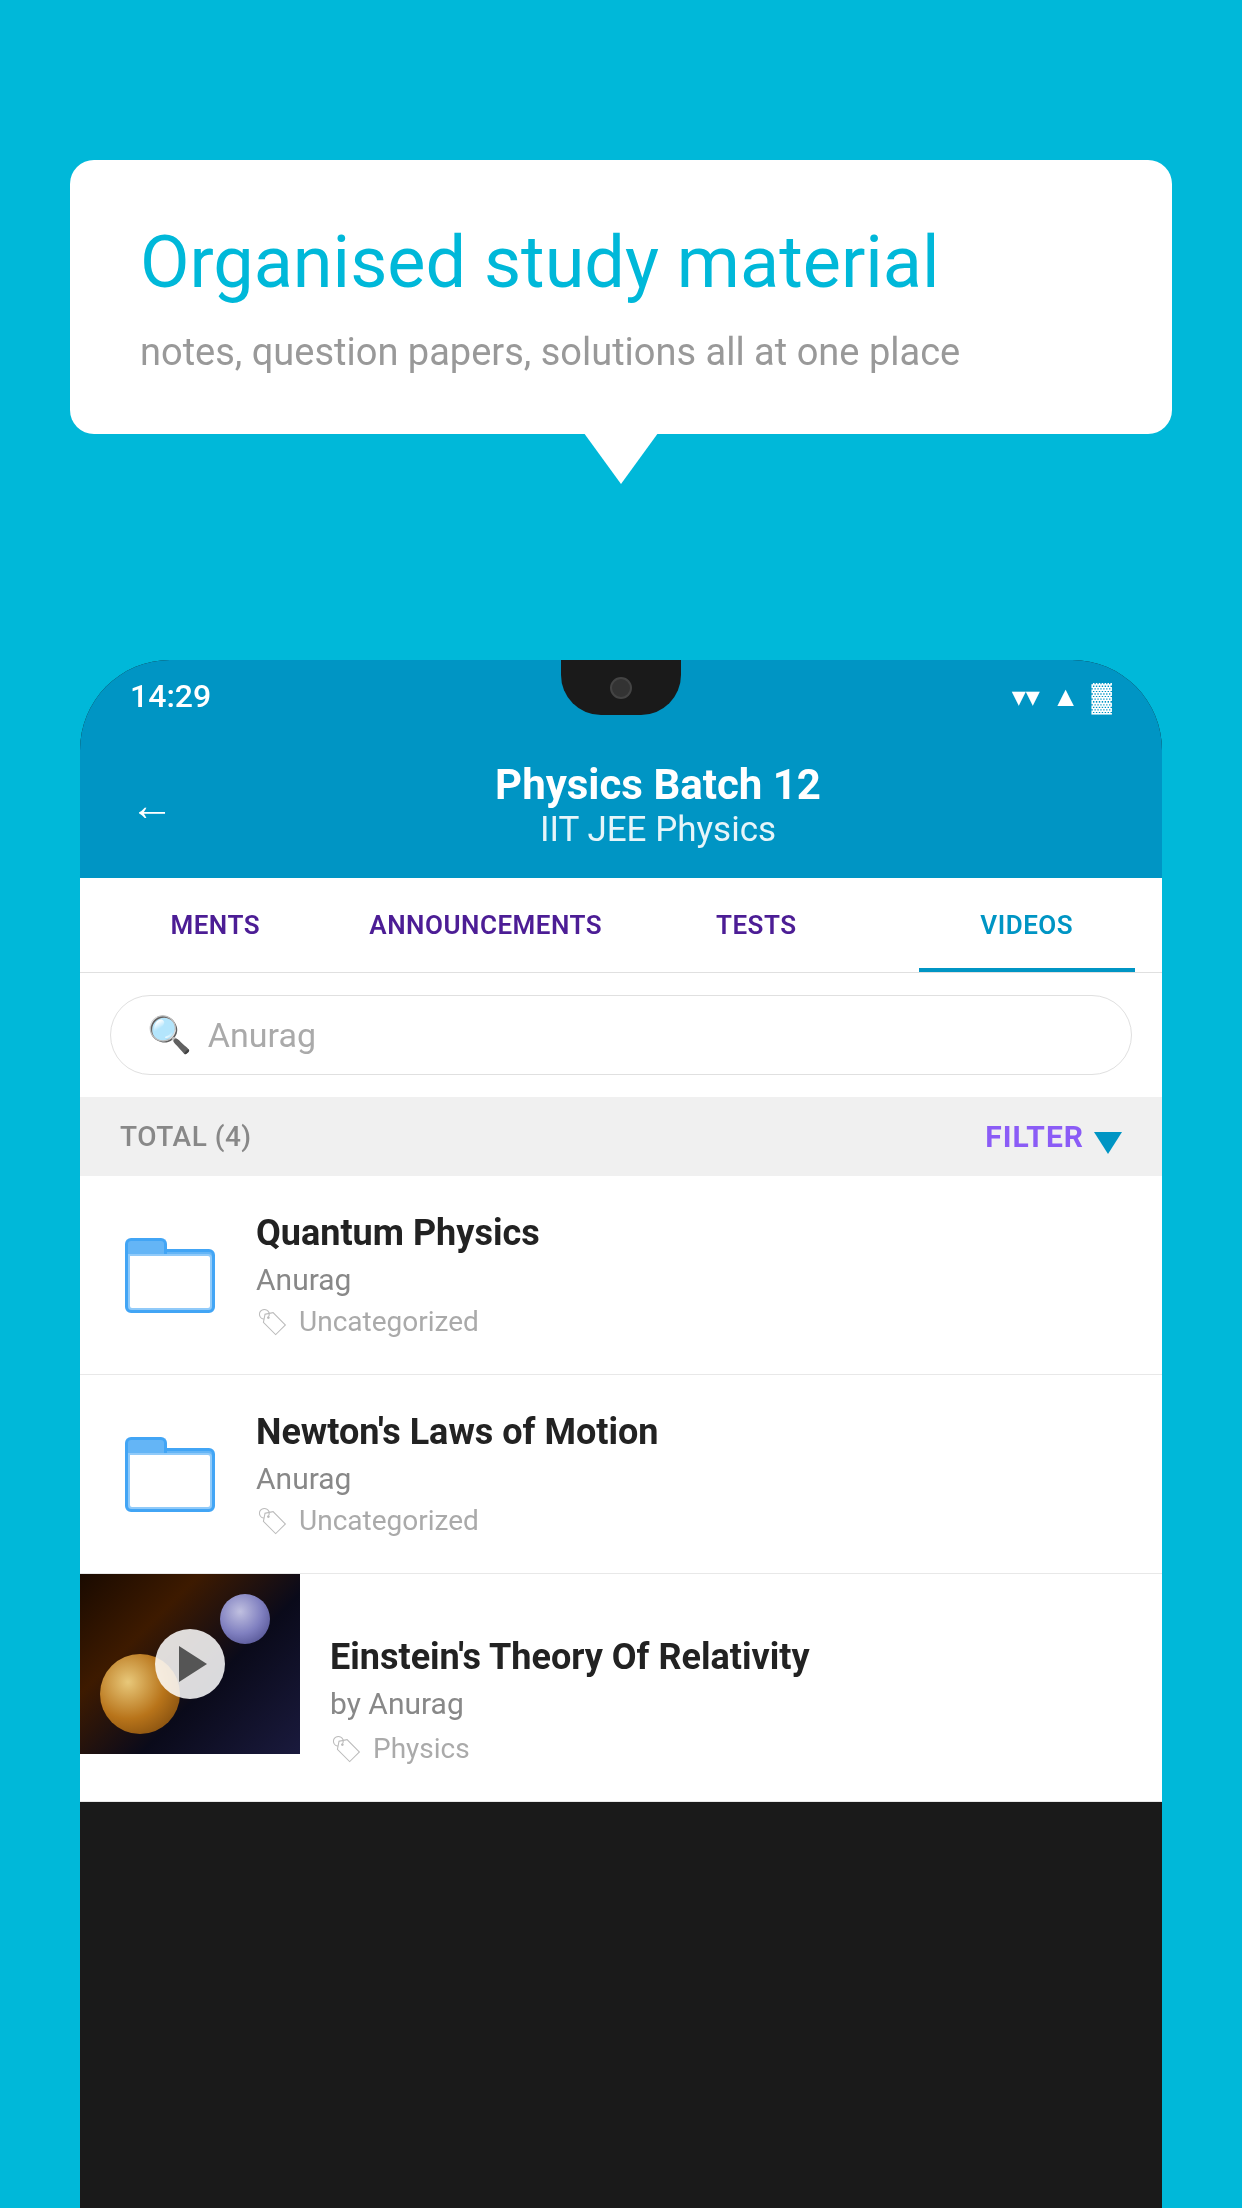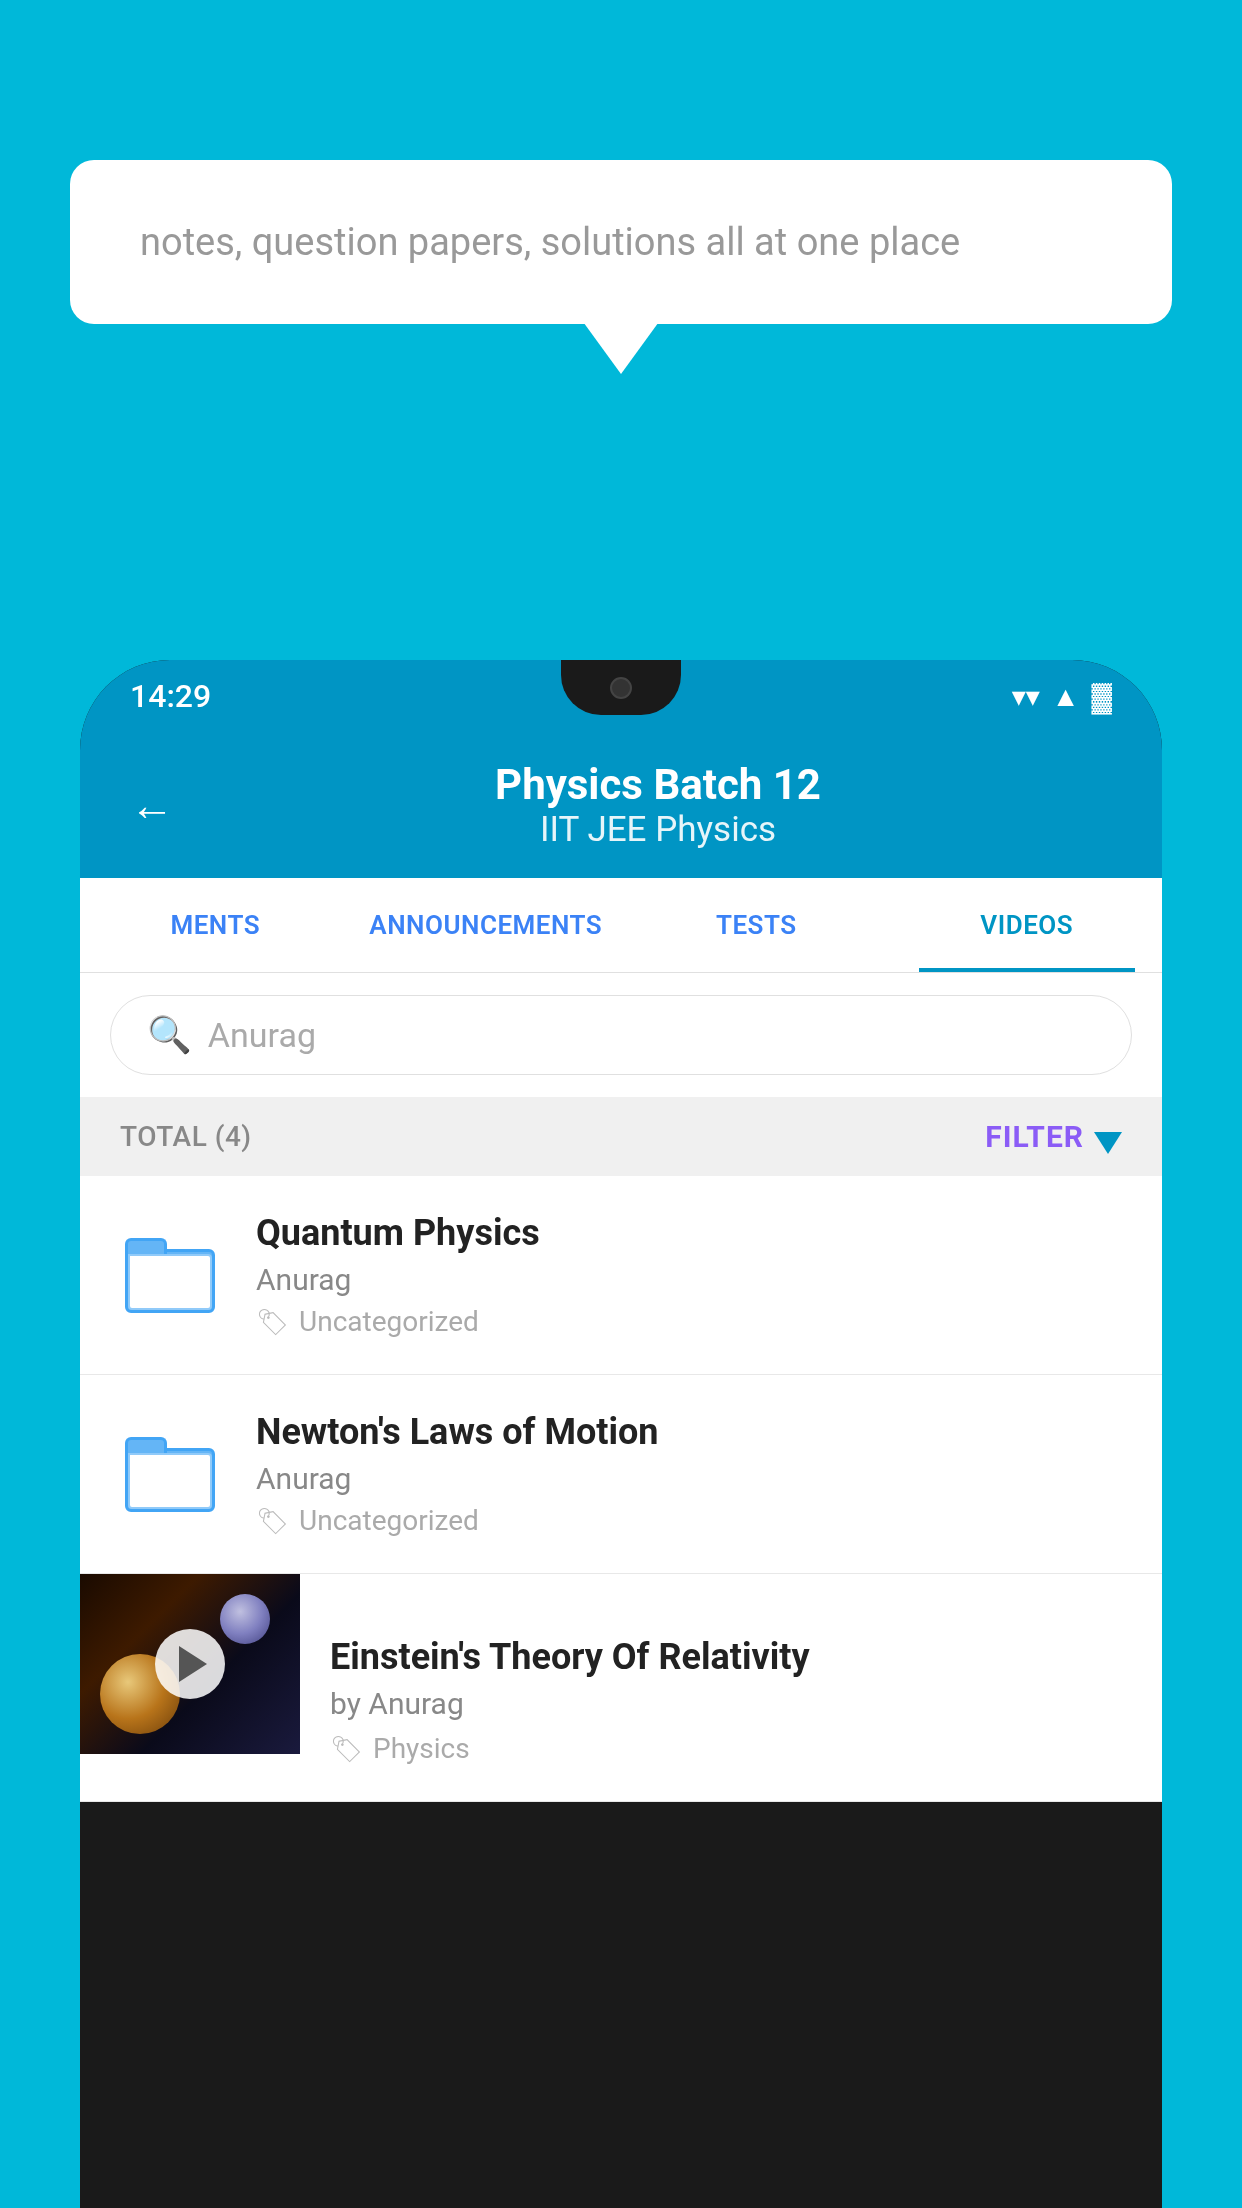--- a/index.html
+++ b/index.html
@@ -155,21 +155,21 @@
       display: flex;
       border-bottom: 1px solid #e0e0e0;
     }
 
     .tab {
       flex: 1;
       text-align: center;
       padding: 32px 10px;
       font-size: 26px;
       font-weight: 600;
-      color: #3b82f6;
+      color: #4c1d95;
       letter-spacing: 0.5px;
       cursor: pointer;
       position: relative;
     }
 
     .tab.active {
       color: #0095C4;
     }
 
     .tab.active::after {
@@ -440,20 +440,21 @@
       font-size: 28px;
     }
   </style>
 </head>
 <body>
 
 <div style="position:absolute;top:0;left:0;width:1242px;height:2208px;background:#00B8D9;"></div>
 
 <div class="speech-bubble-container">
   <div class="speech-bubble">
+    <h1>Organised study material</h1>
     <p>notes, question papers, solutions all at one place</p>
   </div>
 </div>
 
 <div class="phone-frame">
 
   <div class="status-bar">
     <span class="time">14:29</span>
     <div class="notch">
       <div class="notch-camera"></div>

